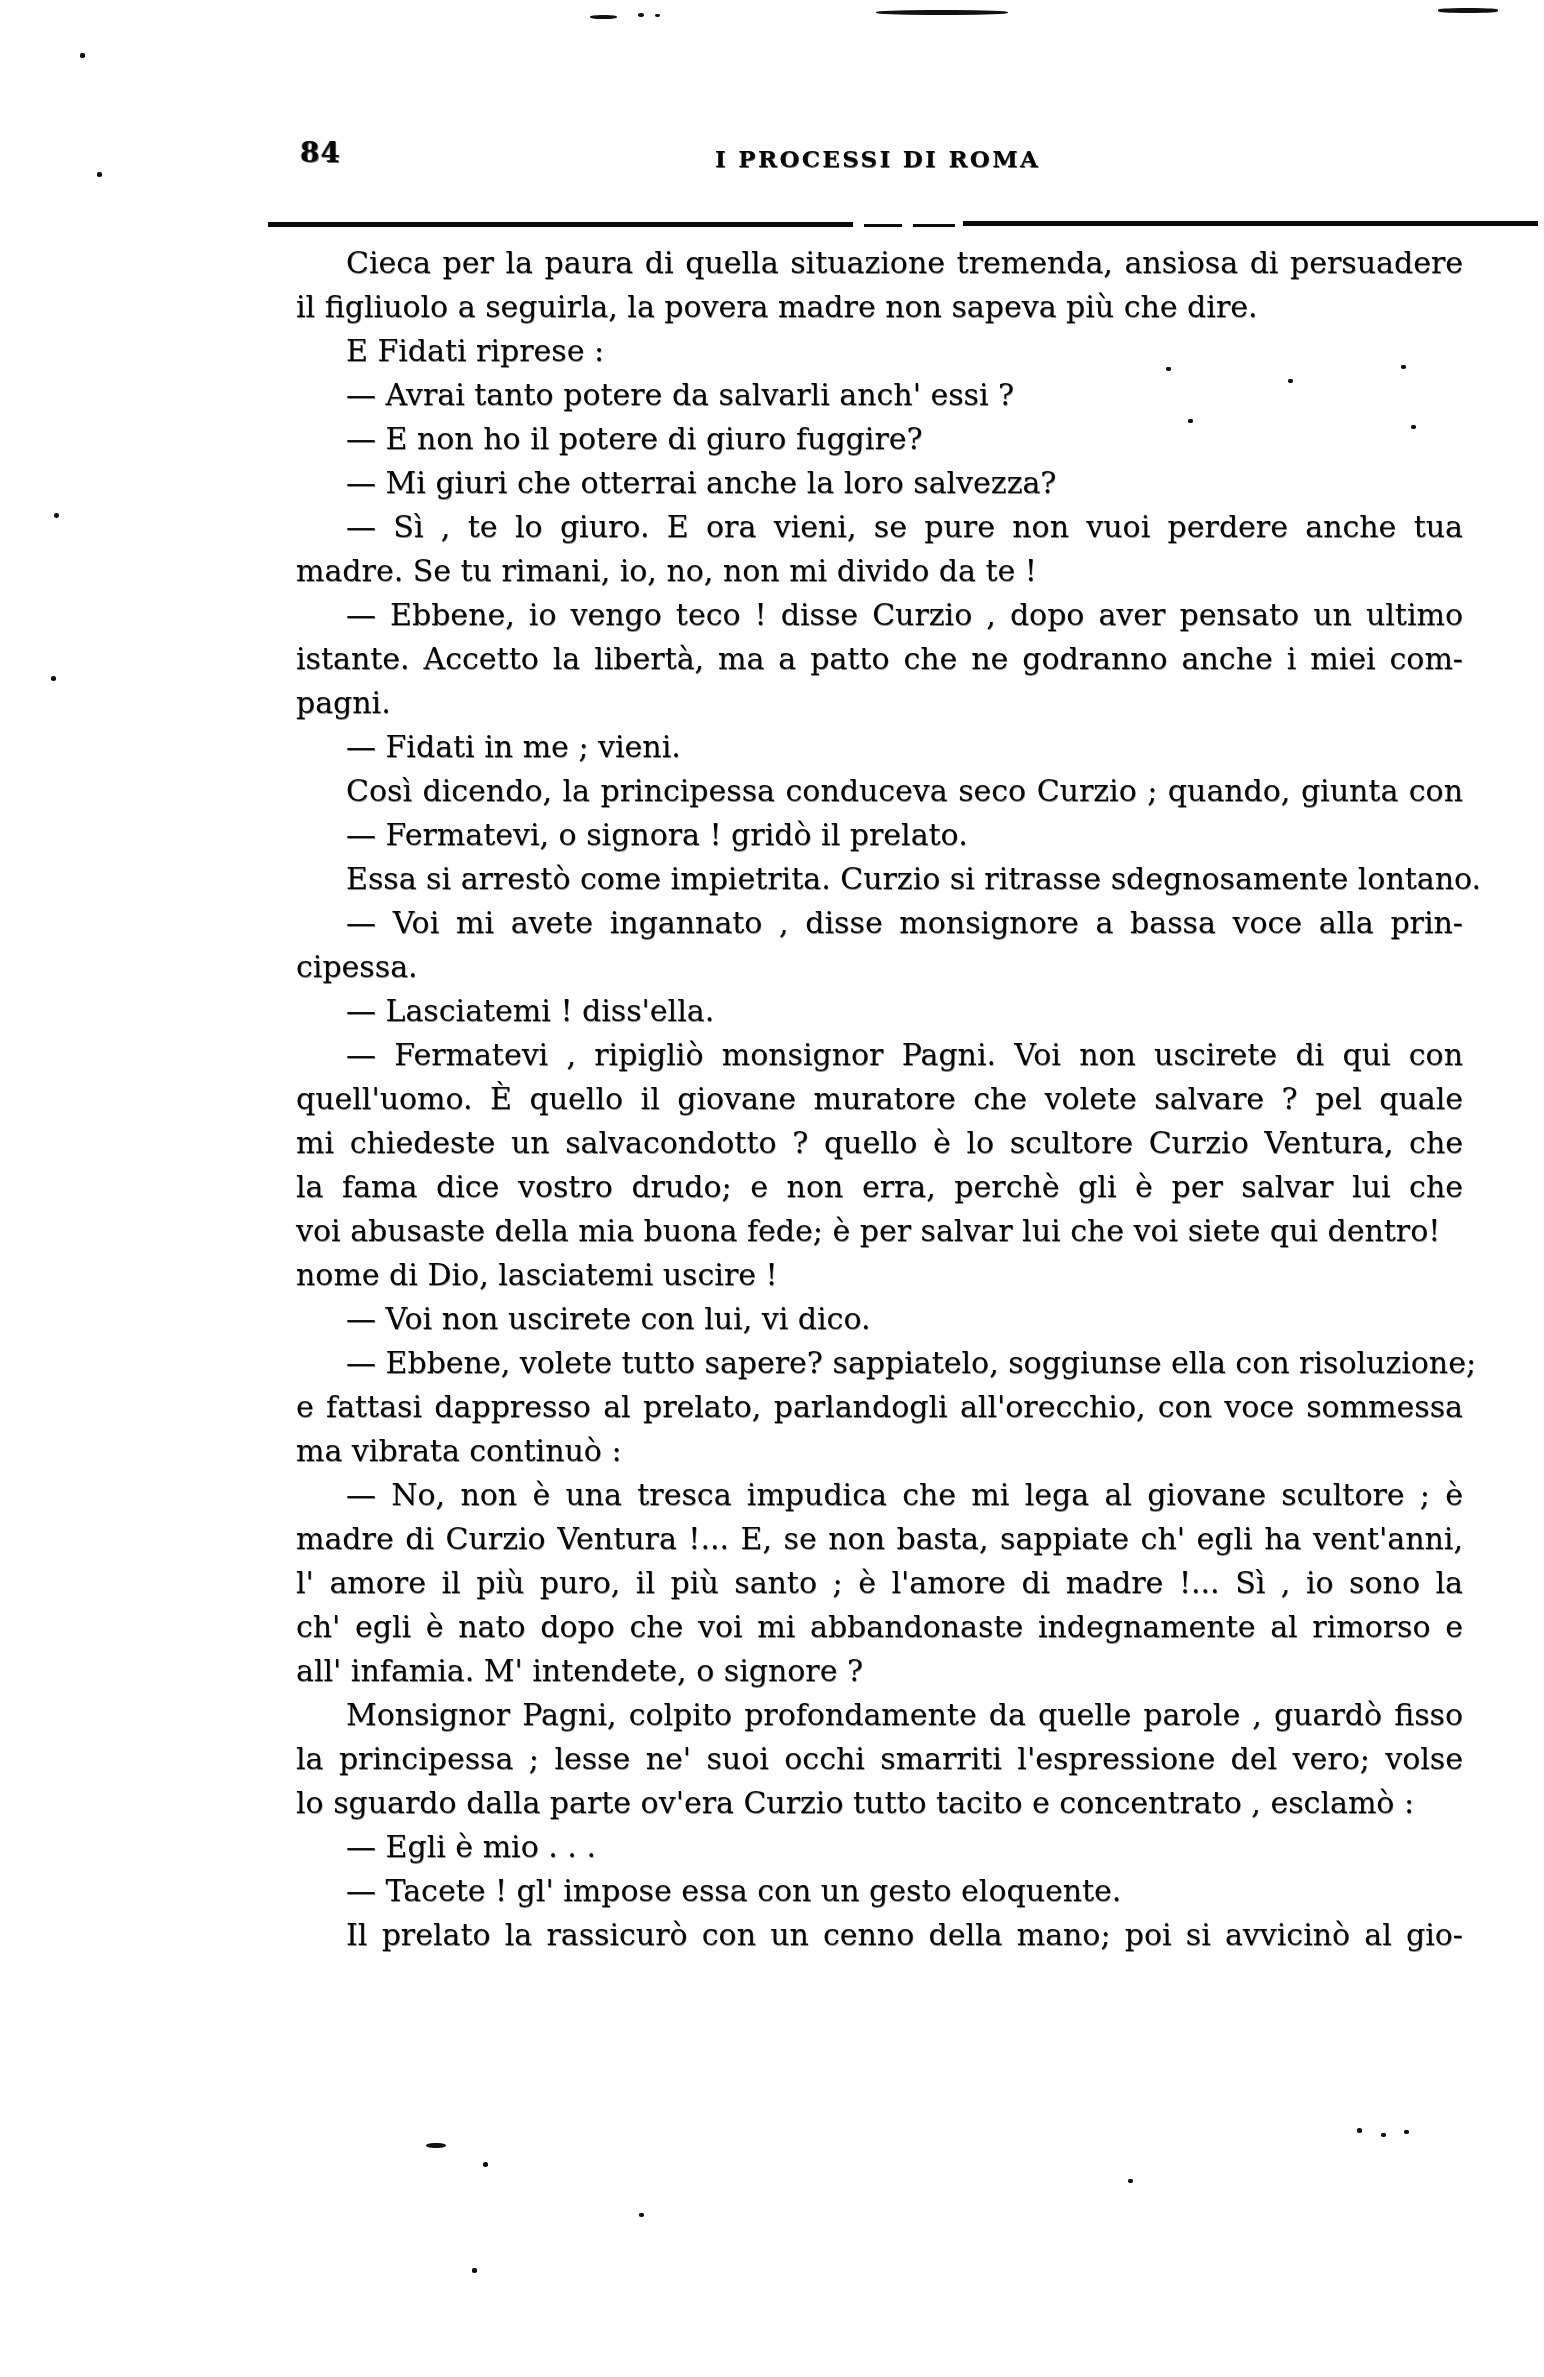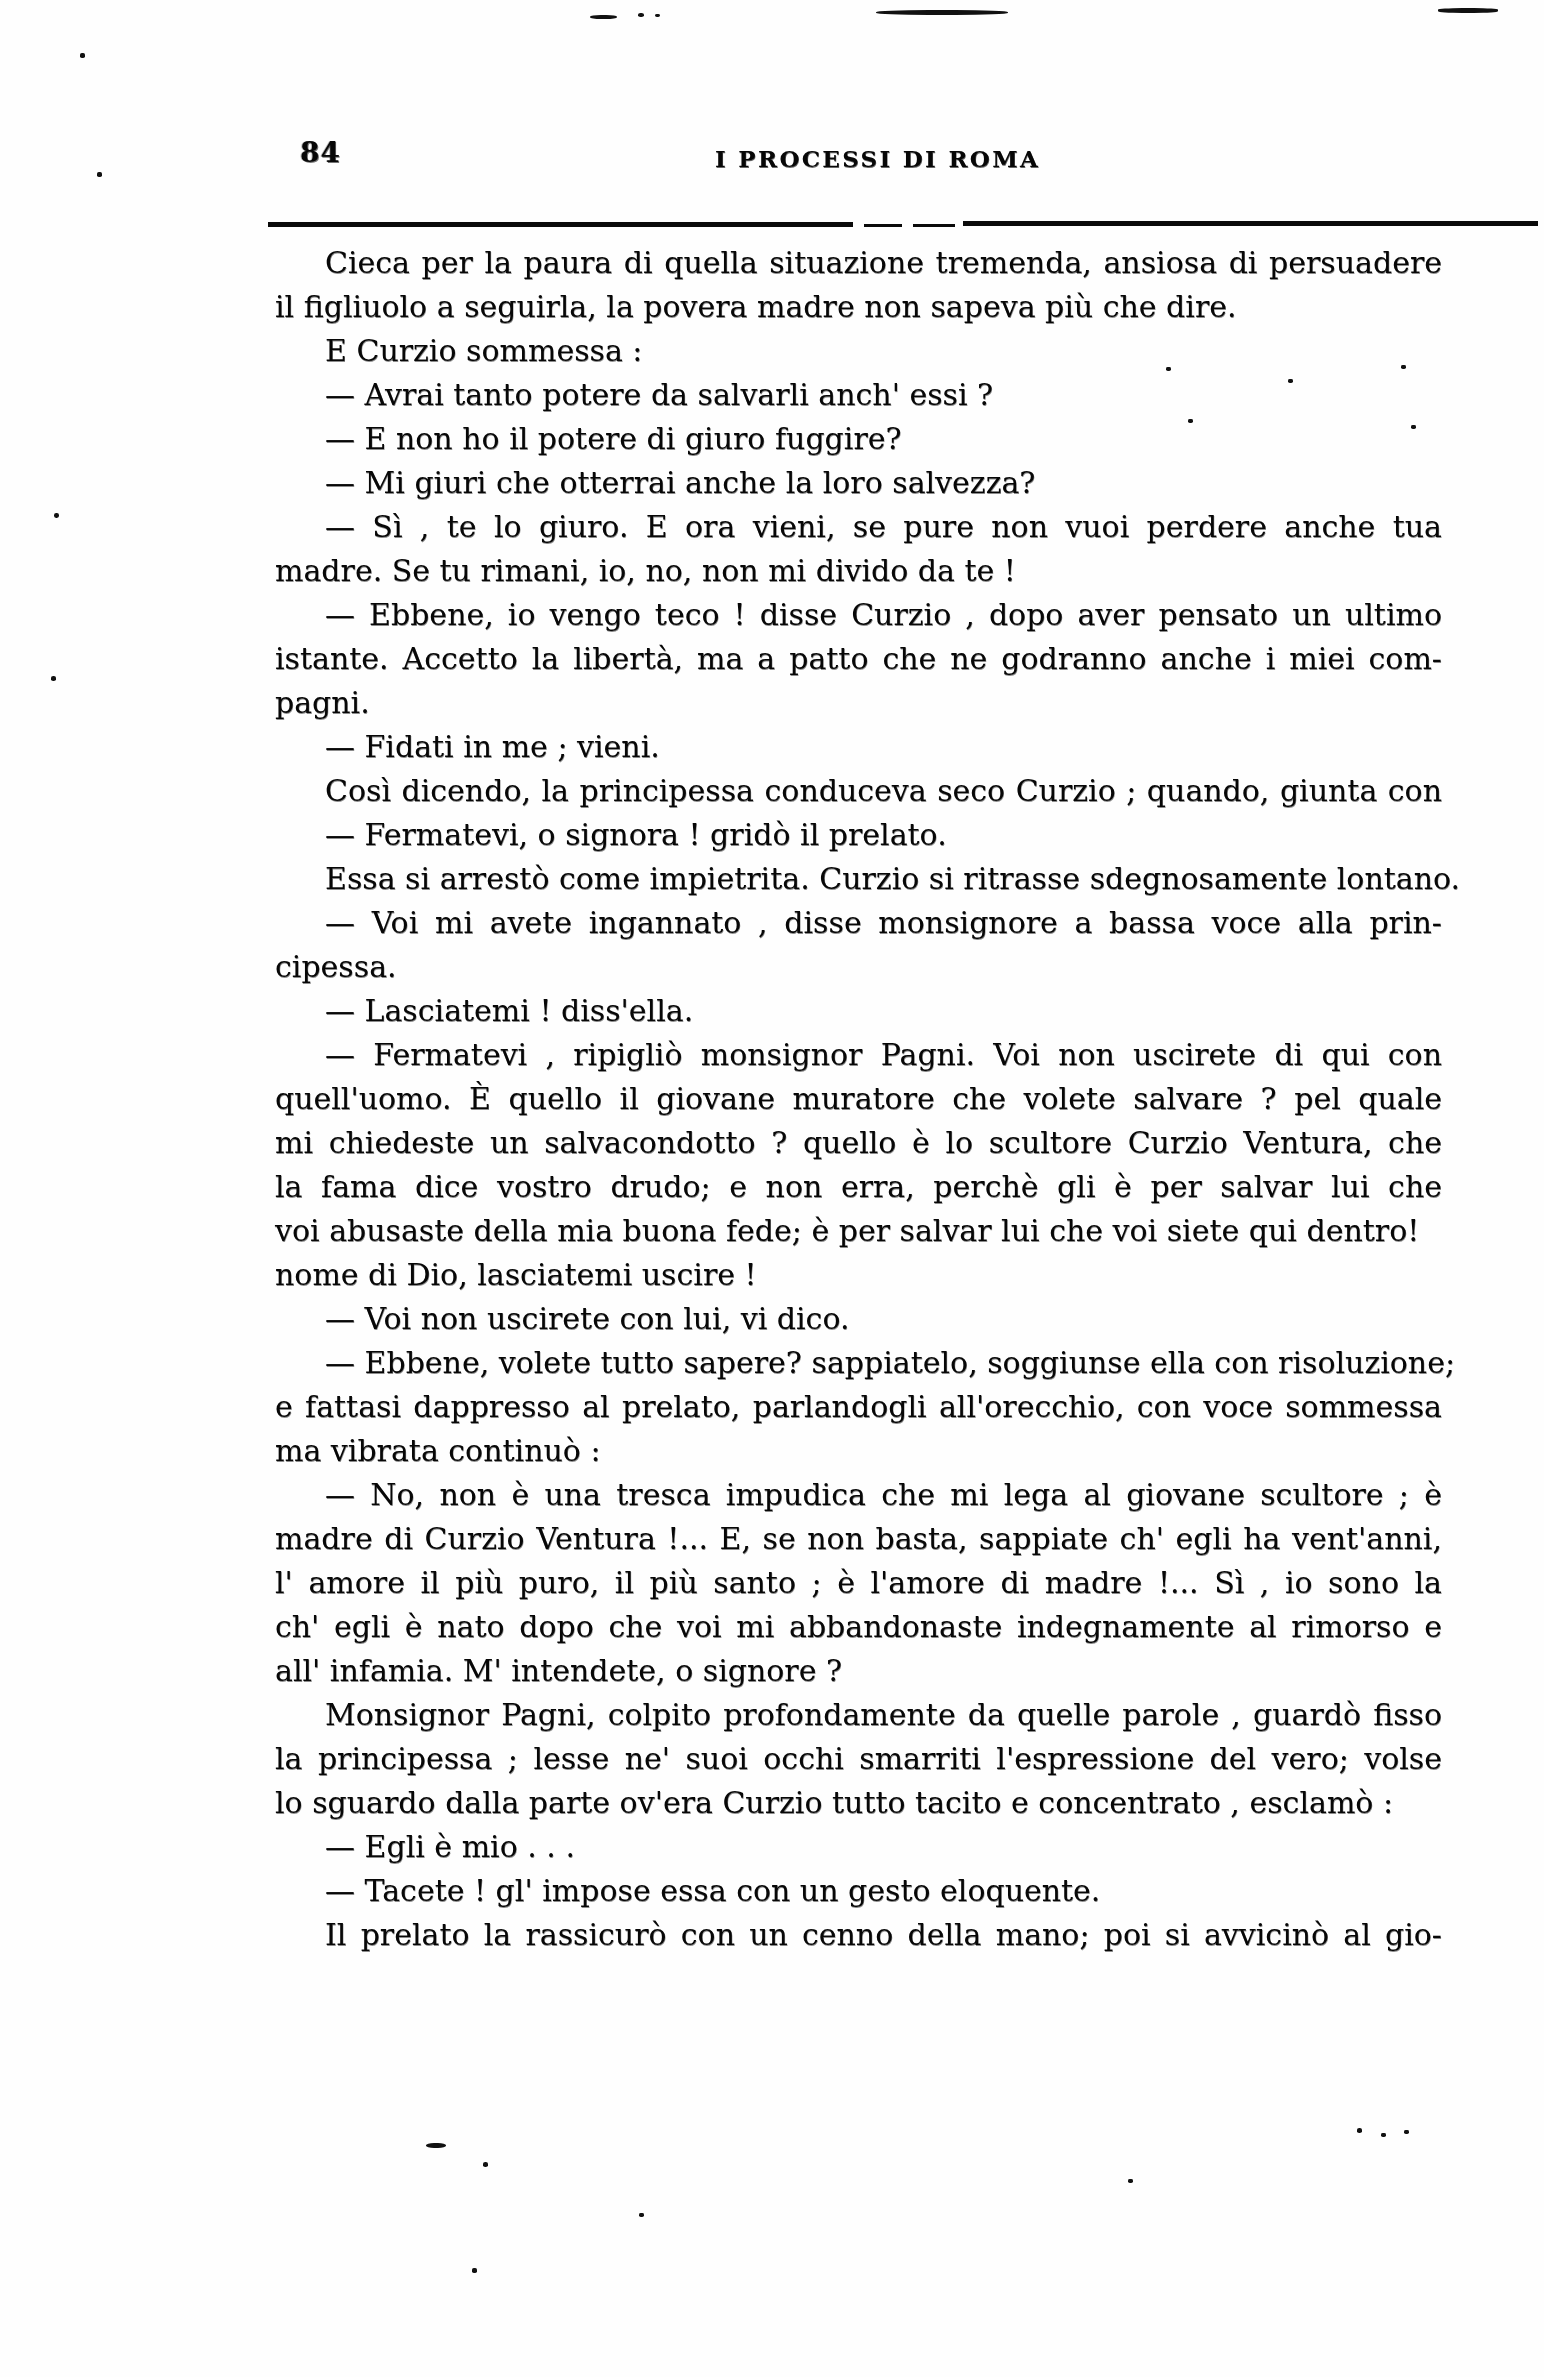--- a/index.html
+++ b/index.html
@@ -39,21 +39,21 @@
     text-shadow: 0.5px 0.5px 0 rgba(0,0,0,.6);
     text-align: right;
   }
   .rule { position: absolute; background: #0a0a0a; }
   .rule.r1 { left: 268px;  top: 222px; width: 585px;  height: 4.5px; }
   .rule.r2 { left: 864px;  top: 224px; width: 38px;   height: 2.7px; }
   .rule.r3 { left: 913px; top: 224px; width: 42px;   height: 2.7px; }
   .rule.r4 { left: 963px; top: 221px; width: 575px;  height: 4.5px; }
   .body-text {
     position: absolute;
-    left: 275px;
+    left: 296px;
     top: 241px;
     width: 1167px;
     font-size: 30px;
     line-height: 44px;
   }
   .line {
     white-space: nowrap;
     height: 44px;
     text-shadow: 0.5px 0.5px 0 rgba(0,0,0,.45);
   }
@@ -73,21 +73,21 @@
   <div class="rule r2"></div>
   <div class="rule r3"></div>
   <div class="rule r4"></div>
 
   <div class="body-text">
 
       <div class="line indent just">Cieca per la paura di quella situazione tremenda, ansiosa di persuadere</div>
 
       <div class="line">il figliuolo a seguirla, la povera madre non sapeva più che dire.</div>
 
-      <div class="line indent">E Curzio sommessa :</div>
+      <div class="line indent">E Fidati riprese :</div>
 
       <div class="line indent">— Avrai tanto potere da salvarli anch' essi ?</div>
 
       <div class="line indent">— E non ho il potere di giuro fuggire?</div>
 
       <div class="line indent">— Mi giuri che otterrai anche la loro salvezza?</div>
 
       <div class="line indent just">— Sì , te lo giuro. E ora vieni, se pure non vuoi perdere anche tua</div>
 
       <div class="line">madre. Se tu rimani, io, no, non mi divido da te !</div>

